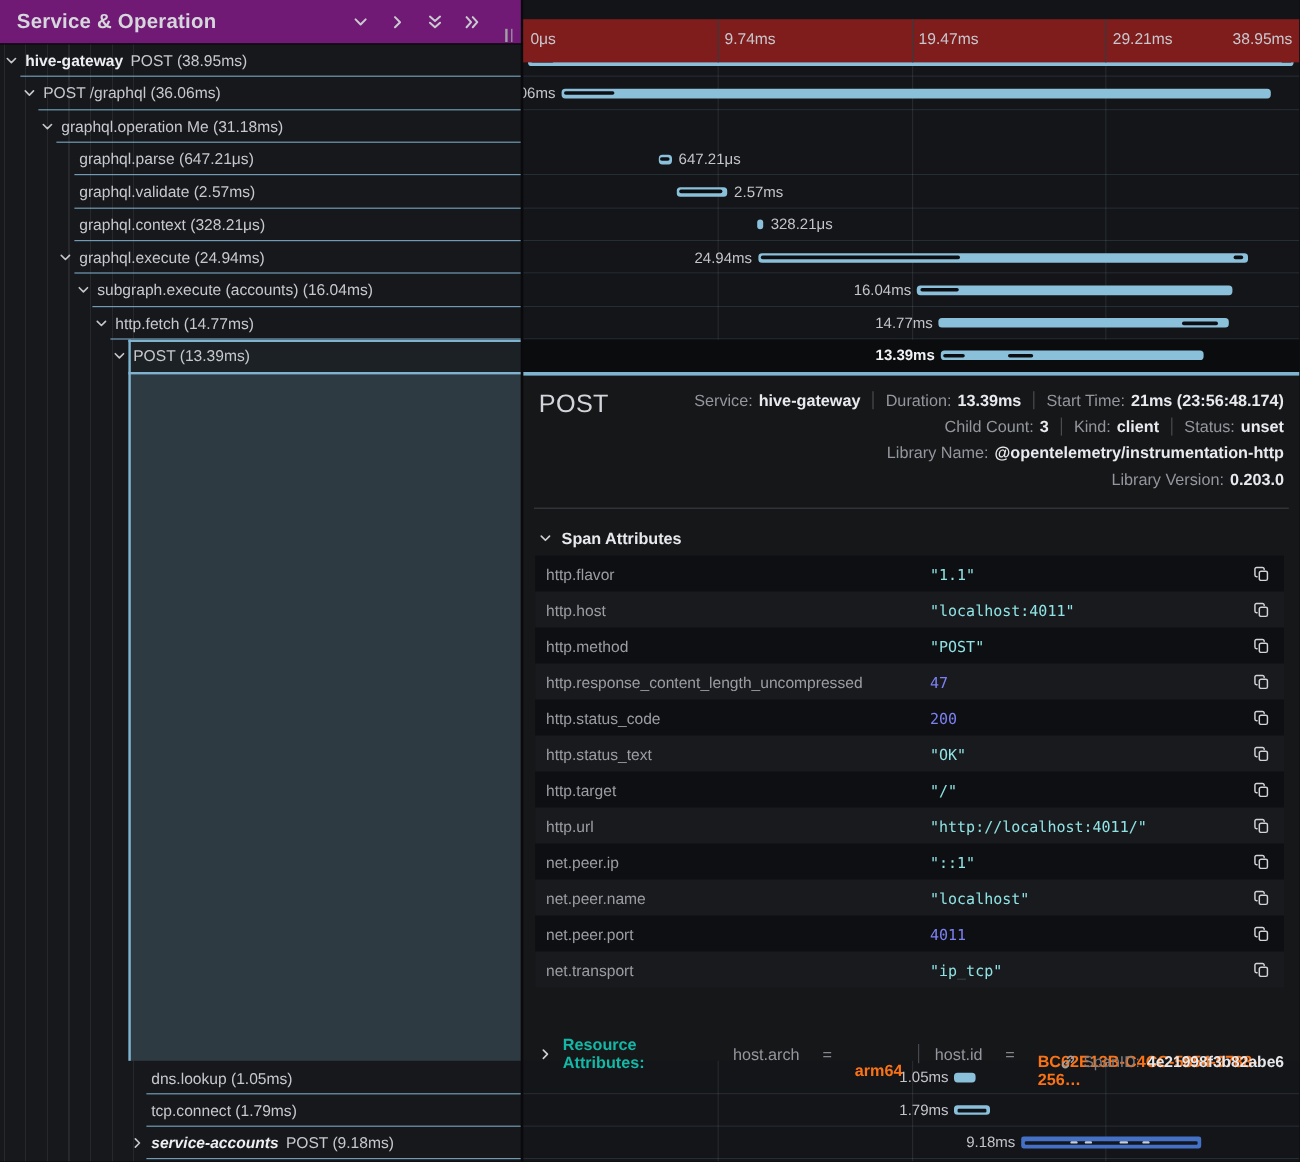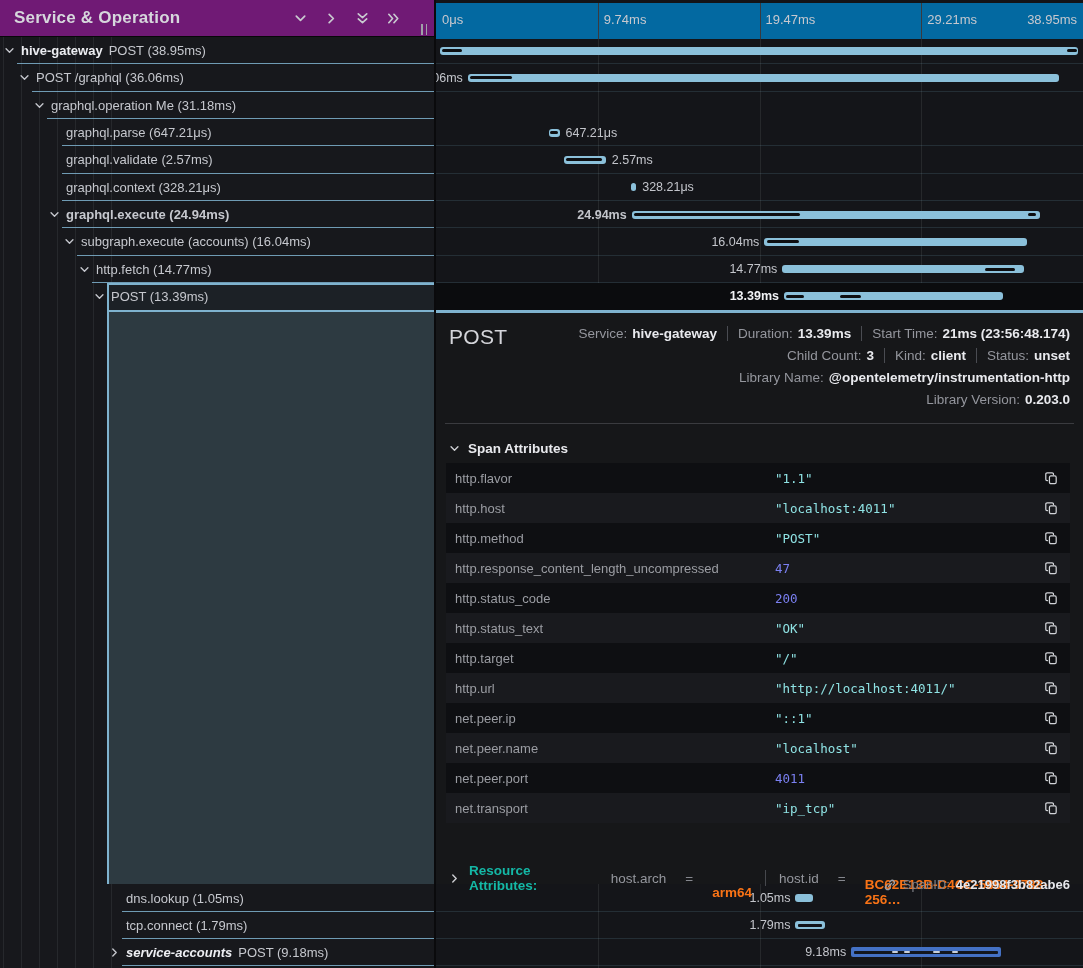--- a/index.html
+++ b/index.html
@@ -20,21 +20,21 @@
 
   
   #hdr { position:absolute; left:0; top:0; width:1083px; height:37px; z-index:15; border-bottom:1px solid #08080a; }
   #hdr-left { position:absolute; left:0; top:0; width:434px; height:36px; background:#701a75; }
   #hdr-title { position:absolute; left:14px; top:8px; font-size:17px; font-weight:700; color:#d6d7dc; letter-spacing:.2px; }
   .hdr-icons { position:absolute; right:32px; top:9px; display:flex; gap:13px; }
   .icon-btn { width:18px; height:18px; display:flex; align-items:center; justify-content:center; cursor:pointer; color:#c9cad0; }
   .icon-btn svg { stroke:#c9cad0; }
   #drag-handle { position:absolute; left:421px; top:24px; width:9px; height:11px; display:flex; gap:3px; }
   #drag-handle i { display:block; width:1.5px; height:11px; background:#9fa1a8; }
-  #hdr-right { position:absolute; left:436px; top:3px; width:647px; height:36px; background:#0369a1; }
+  #hdr-right { position:absolute; left:436px; top:16px; width:647px; height:36px; background:#7f1d1d; }
   .tick { position:absolute; top:9px; font-size:13px; color:#c7c8ce; }
   .tick-div { position:absolute; top:0; width:1px; height:36px; background:#393a3f; }
 
   
   .rows { position:absolute; left:0; width:1083px; z-index:5; }
   .srow { position:relative; width:1083px; }
   .cell-l { position:absolute; left:0; top:0; width:434px; height:100%; cursor:pointer; }
   .cell-r { position:absolute; left:436px; top:0; width:647px; height:100%; overflow:hidden; cursor:pointer; }
   .lsep { position:absolute; bottom:0; right:0; height:1px; background:#7fb3cf; opacity:.85; }
   .rsep { position:absolute; bottom:0; left:0; right:0; height:1px; background:rgba(127,179,207,.16); }
@@ -195,21 +195,21 @@
             <span>graphql.context (328.21μs)</span>
           </span>
           <div class="lsep" style="left: 62px;"></div>
         </div>
         <div class="cell-r">
           <div class="rsep"></div>
           <div class="bar" style="left: 194.827px; width: 5.37264px;"></div>
           <span class="blabel" style="left: 206.2px;">328.21μs</span>
         </div>
       </div>
-      <div class="srow" style="height: 27.32px; font-weight: bold;">
+      <div class="srow" style="height: 27.32px;">
         <div class="cell-l">
           <span class="twisty" style="left: 49px;">
             <svg width="11" height="11" viewBox="0 0 16 16" fill="none" stroke="currentColor" stroke-width="2" stroke-linecap="round" stroke-linejoin="round">
               <polyline points="3,5.5 8,10.5 13,5.5"></polyline>
             </svg>
           </span>
           <span class="tree-text" style="left: 66px;">
             <span>graphql.execute (24.94ms)</span>
           </span>
           <div class="lsep" style="left: 62px;"></div>

